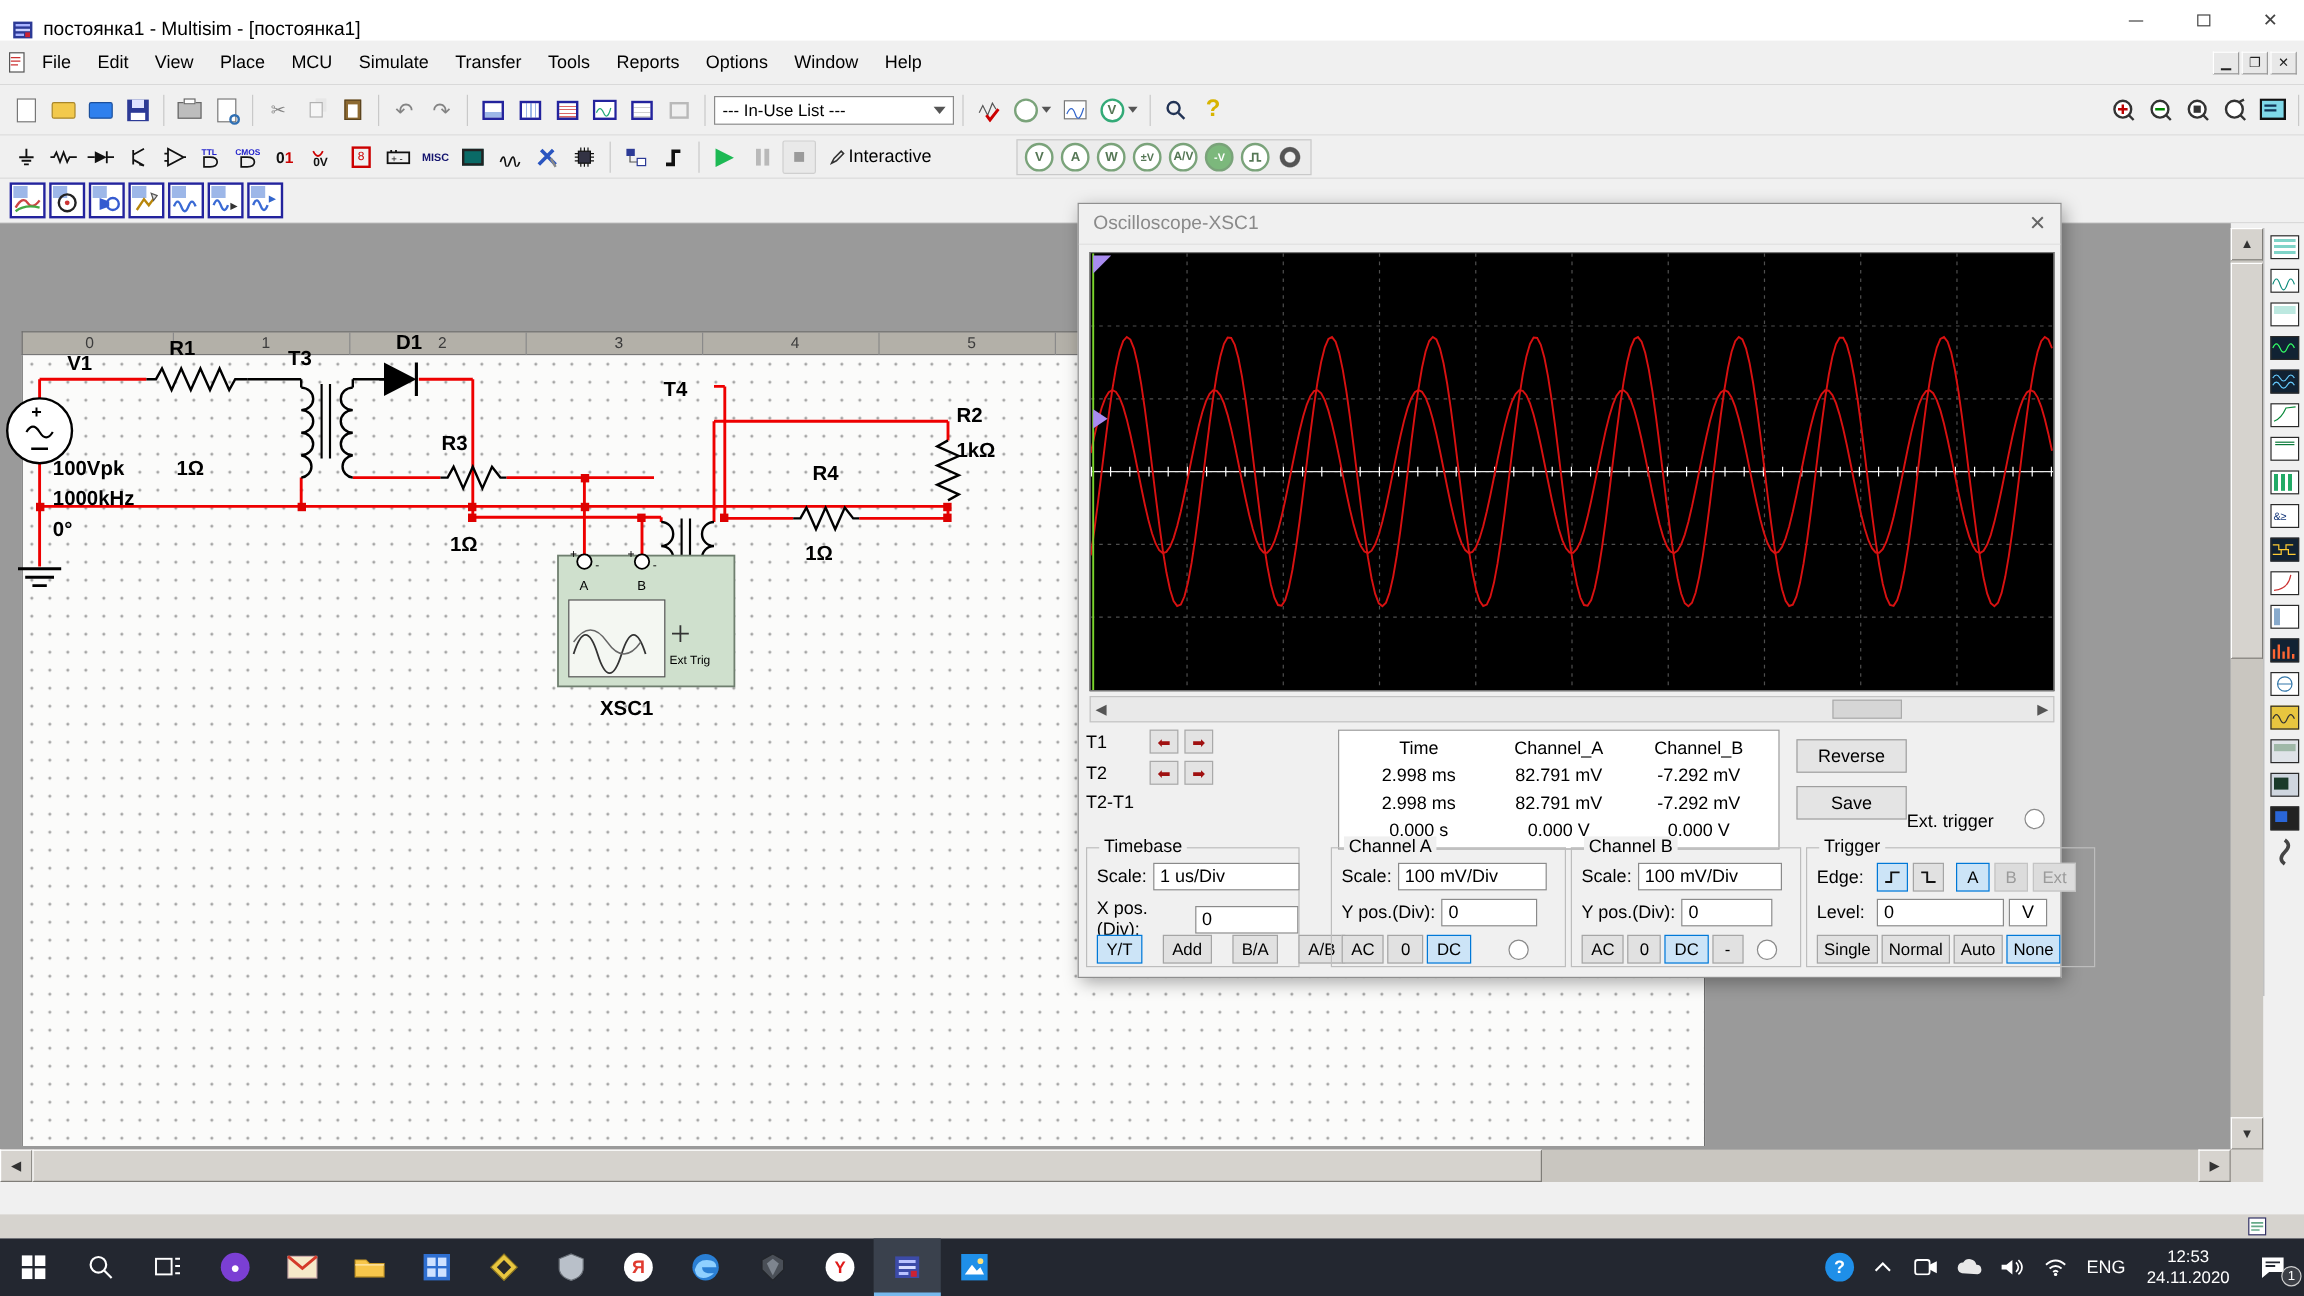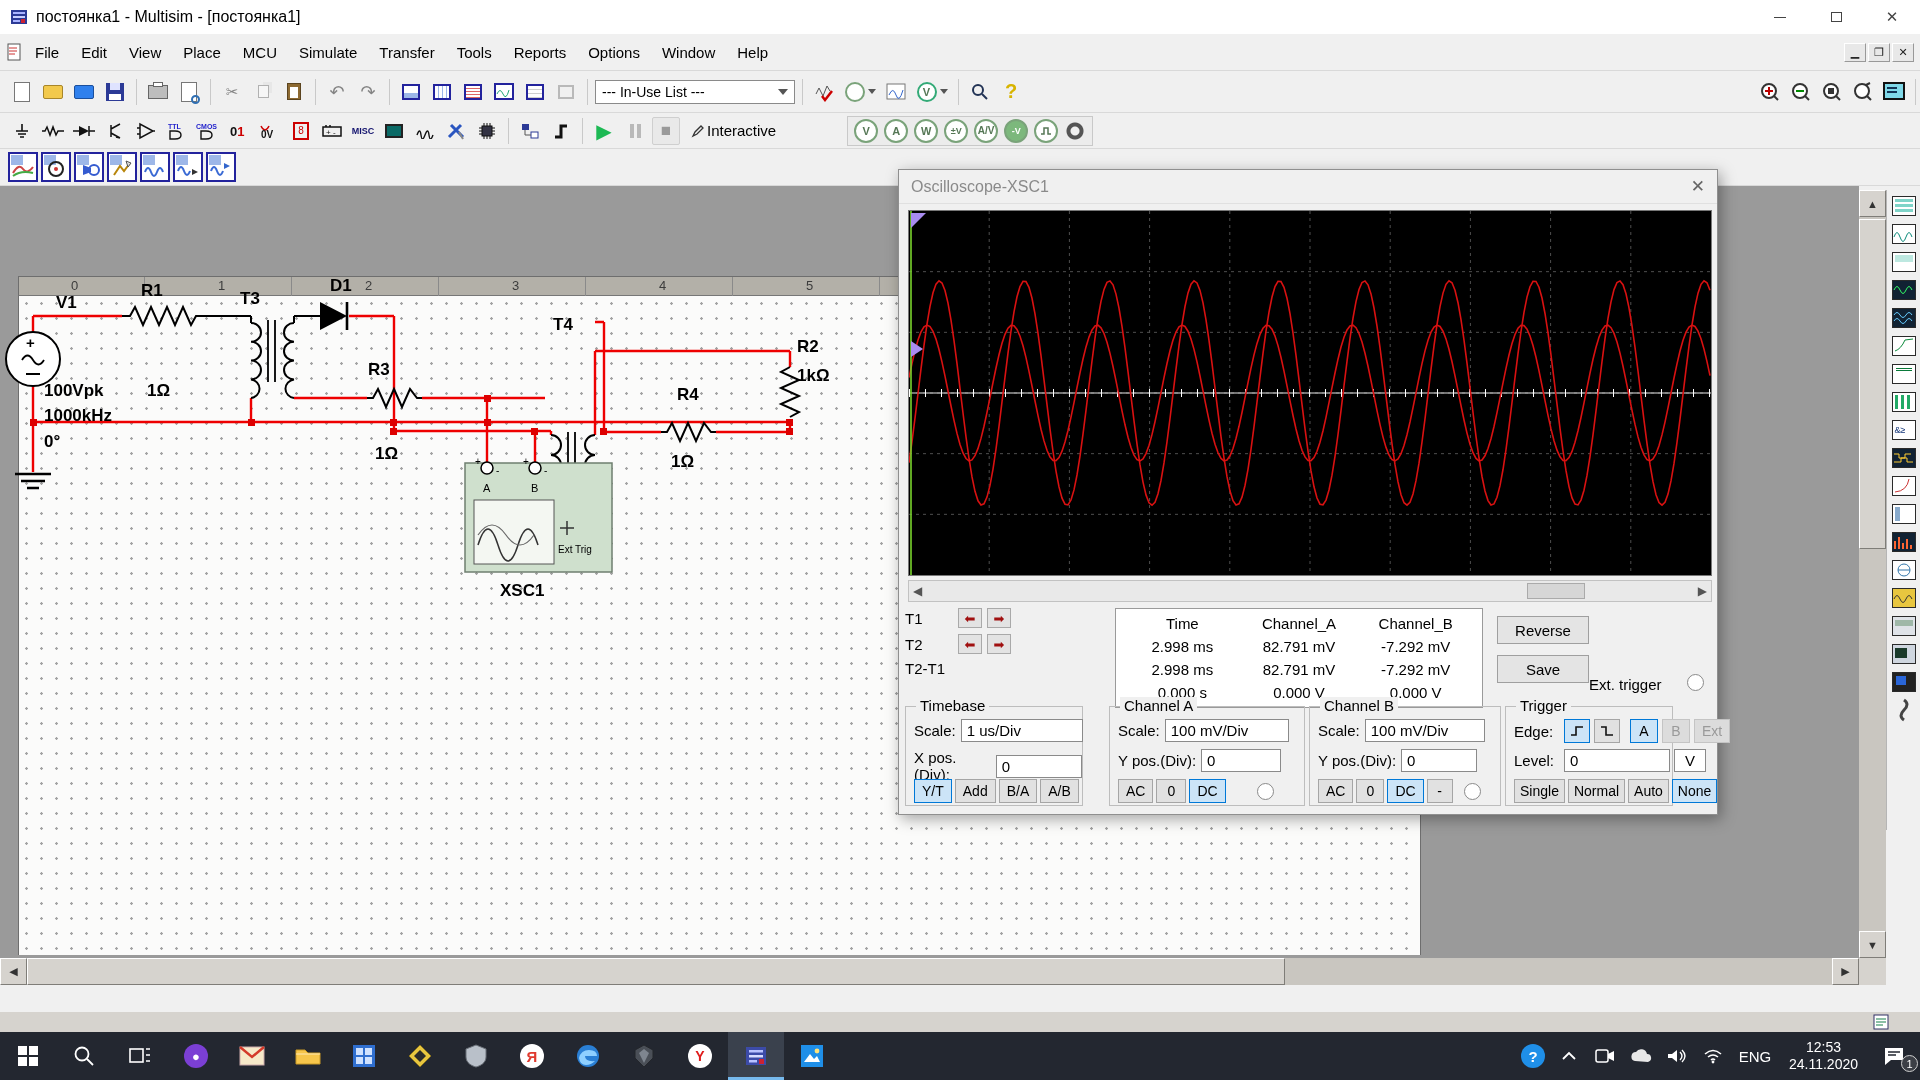--- a/index.html
+++ b/index.html
@@ -1,20 +1,20 @@
 <!DOCTYPE html>
 <html><head>
 <meta charset="utf-8">
 <style>
   *{margin:0;padding:0;box-sizing:border-box}
   html,body{width:1920px;height:1080px;overflow:hidden;background:#000}
   body{font-family:"Liberation Sans",sans-serif;font-size:15px;color:#000}
   #app{position:relative;width:1920px;height:1080px;background:#f0f0f0;overflow:hidden}
   
-  #titlebar{position:absolute;left:0;top:0;width:1920px;height:34px;background:#fff;display:flex;align-items:center;padding-left:10px}
+  #titlebar{position:absolute;left:0;top:0;width:1920px;height:34px;background:#fff;display:flex;align-items:flex-end;padding-left:10px}
   #titlebar .title{font-size:16px;margin-left:8px}
   #titlebar .winbtns{margin-left:auto;display:flex;height:34px}
   .wbtn{width:56px;height:34px;display:flex;align-items:center;justify-content:center;color:#444;font-size:15px}
   .glyph-min{width:12px;height:1px;background:#444;display:block}
   .glyph-max{width:11px;height:10px;border:1.5px solid #444;display:block}
   #menubar{position:absolute;left:0;top:34px;width:1920px;height:37px;background:#f0f0f0;border-bottom:1px solid #d9d9d9;display:flex;align-items:center;padding-left:6px}
   .menu-item{padding:0 11px;font-size:15px;height:100%;display:flex;align-items:center}
   .menu-item::first-letter{text-decoration:underline}
   .mdi{margin-left:auto;margin-right:6px;display:flex;gap:2px}
   .mdibtn{width:22px;height:19px;background:#e8e8e8;border:1px solid #999;border-top-color:#fff;border-left-color:#fff;display:flex;align-items:center;justify-content:center;font-size:11px;color:#222}
@@ -647,21 +647,21 @@
           <div class="fld" style="width:122px">
             <span>1 us/Div</span>
           </div>
         </div>
       <div class="grow" style="top:42px">
           <span>X pos.(Div):</span>
           <div class="fld" style="width:88px">
             <span>0</span>
           </div>
         </div>
-      <div class="grow" style="top:72px;gap:3px">
+      <div class="grow" style="top:72px;gap:17px">
         <div class="mbtn sel">Y/T</div>
         <div class="mbtn">Add</div>
         <div class="mbtn">B/A</div>
         <div class="mbtn">A/B</div>
       </div>
     </div>
 
     <div class="grp" style="left:210px;width:196px">
       <span class="legend">Channel A</span>
       <div class="grow" style="top:12px">
@@ -700,21 +700,21 @@
         </div>
       <div class="grow" style="top:72px;gap:3px">
         <div class="mbtn">AC</div>
         <div class="mbtn" style="min-width:28px">0</div>
         <div class="mbtn sel">DC</div>
         <div class="mbtn" style="min-width:26px">-</div>
         <span class="radio" style="margin-left:8px"></span>
       </div>
     </div>
 
-    <div class="grp" style="left:606px;width:168px">
+    <div class="grp" style="left:606px;width:241px">
       <span class="legend">Trigger</span>
       <div class="grow" style="top:12px;gap:4px">
         <span style="width:46px">Edge:</span>
         <div class="mbtn sel" style="padding:0 4px">
             <svg width="16" height="14">
               <path d="M2 11h5V3h7" stroke="#111" fill="none" stroke-width="1.6"></path>
             </svg>
           </div>
         <div class="mbtn" style="padding:0 4px">
             <svg width="16" height="14">

